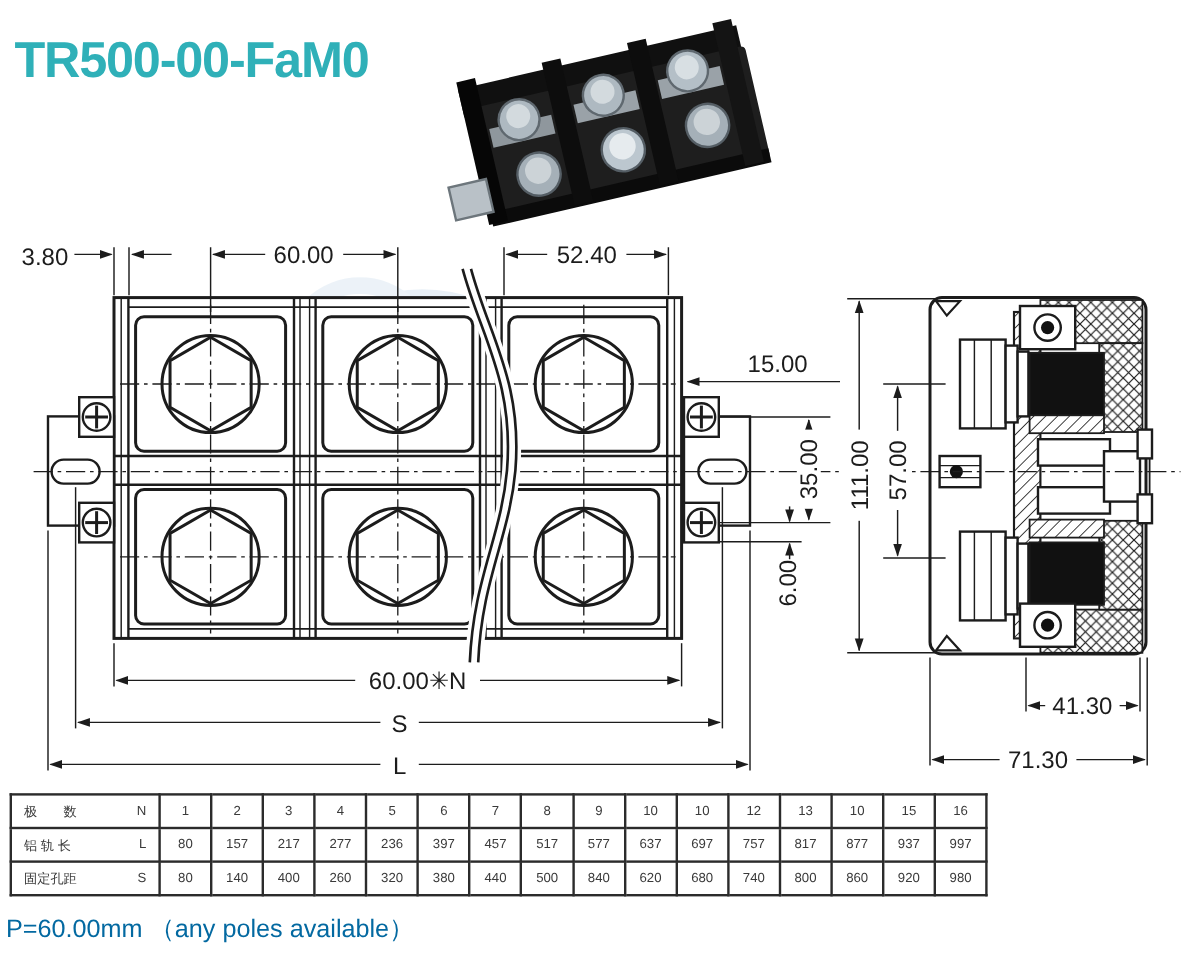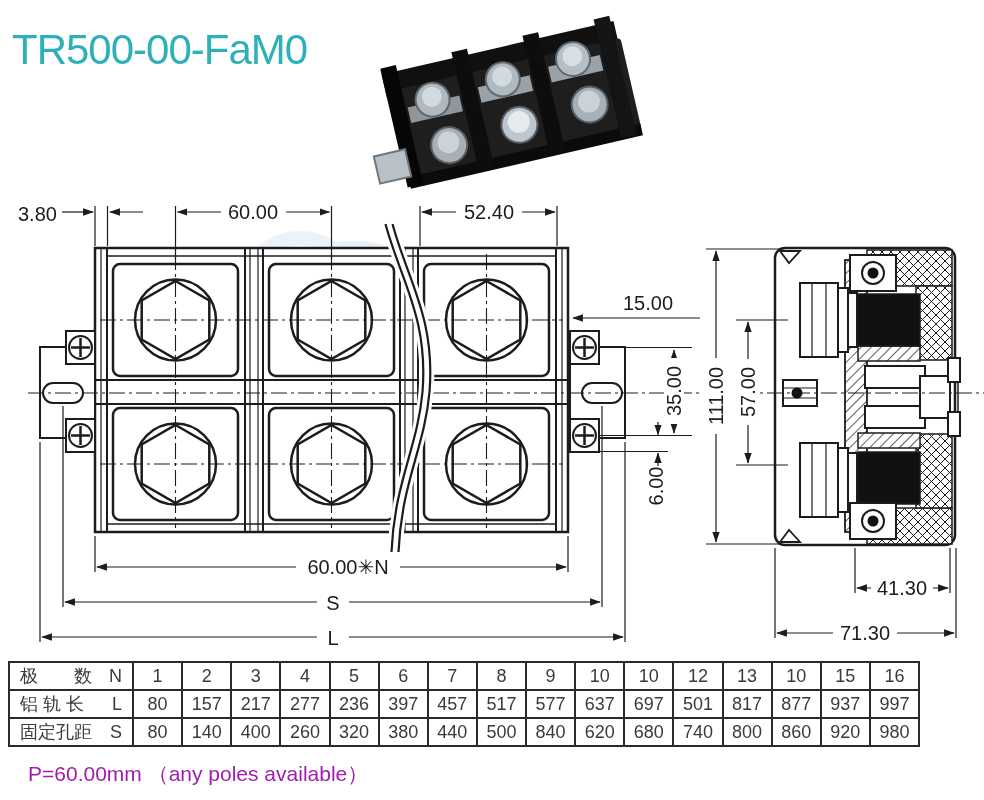--- a/index.html
+++ b/index.html
@@ -1,30 +1,30 @@
 <!DOCTYPE html>
 <html><head>
 <meta charset="utf-8">
 <style>
   html,body{margin:0;padding:0;background:#ffffff;}
   body{width:984px;height:800px;position:relative;overflow:hidden;
        font-family:"Liberation Sans", sans-serif;color:#222;}
   .abs{position:absolute;}
-  #title{left:12px;top:26px;font-size:42px;font-weight:normal;
+  #title{left:12px;top:26px;font-size:42px;font-weight:bold;
          color:#2fb0b8;letter-spacing:-1px;}
   svg text{font-family:"Liberation Sans", sans-serif;fill:#1c1c1c;}
   .dimtxt{font-size:20px;}
-  #spec-table{left:8px;top:661px;width:912px;border-collapse:collapse;
-              table-layout:fixed;font-size:18px;color:#3a3a3a;}
+  #spec-table{left:8px;top:661px;width:815px;border-collapse:collapse;
+              table-layout:fixed;font-size:11px;color:#3a3a3a;}
   #spec-table td{border:2px solid #2b2b2b;height:26px;text-align:center;
                  padding:0;vertical-align:middle;}
   #spec-table td.label-cell{width:122px;}
   #spec-table td.label-cell .lc{display:flex;justify-content:space-between;
                  align-items:center;padding:0 10px;}
-  #note{left:28px;top:760px;font-size:21px;color:#a21caf;}
+  #note{left:5px;top:760px;font-size:21px;color:#0369a1;}
 </style>
 </head>
 <body>
 
 <div id="title" class="abs">TR500-00-FaM0</div>
 
 <svg class="abs" style="left:362px;top:6px;" width="290" height="186" viewBox="0 0 290 186">
   <g transform="rotate(-13 150 100)">
     <rect x="30" y="40" width="238" height="24" fill="#101010"></rect>
     <rect x="33" y="58" width="238" height="96" rx="4" fill="#1e1e1e"></rect>
@@ -365,21 +365,21 @@
         <td>157</td>
         <td>217</td>
         <td>277</td>
         <td>236</td>
         <td>397</td>
         <td>457</td>
         <td>517</td>
         <td>577</td>
         <td>637</td>
         <td>697</td>
-        <td>501</td>
+        <td>757</td>
         <td>817</td>
         <td>877</td>
         <td>937</td>
         <td>997</td>
       </tr>
       <tr>
         <td class="label-cell">
           <div class="lc">
             <span>固定孔距</span>
             <span>S</span>

